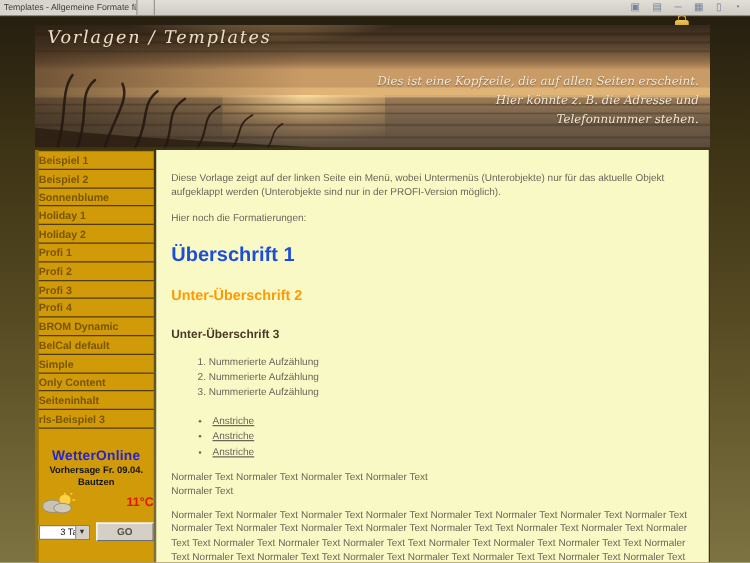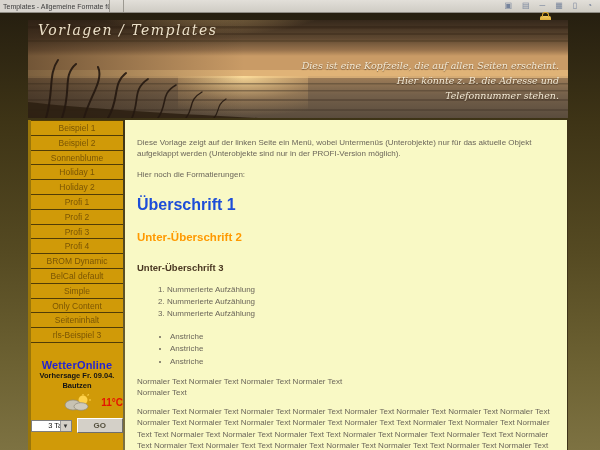--- a/index.html
+++ b/index.html
@@ -57,31 +57,31 @@
     white-space:pre-line; text-shadow:0 1px 1px rgba(50,28,8,.55);
   }
 
   
   .sidebar {
     position:absolute; top:107px; left:28px; width:95px; bottom:0;
     background:#d09a08; border-left:3px solid #9a760a; box-sizing:border-box;
   }
   .menu { border-top:1px solid #513c06; }
   .mi {
-    height:13.8px; line-height:14px; text-align:center;
-    font-size:8.5px; font-weight:normal; color:#7a5504;
+    height:13.8px; line-height:14px; 
+    font-size:8.5px; font-weight:bold; color:#7a5504;
     border-bottom:1px solid #513c06; cursor:pointer;
   }
   .mi.active { color:#f2e5a7; }
 
   
   .weather { margin-top:16px; text-align:center; }
   .wbrand { font-size:11px; font-weight:bold; color:#2424cf; letter-spacing:.2px; }
   .wline  { font-size:7.5px; font-weight:bold; color:#141414; line-height:1.3; }
-  .wrow   { display:flex; align-items:center; justify-content:flex-end; gap:9px; margin-top:4px; }
+  .wrow   { display:flex; align-items:center; justify-content:space-between; gap:9px; margin-top:4px; }
   .wtemp  { color:#e51500; font-size:10px; font-weight:bold; }
   .wcontrols { display:flex; justify-content:center; align-items:center; gap:5px; margin-top:7px; }
   .wselect {
     width:47px; height:12px; background:#fff; border:1px solid #7f7f7f;
     display:flex; align-items:center; font-size:7.5px; padding-left:2px;
     color:#111; position:relative; box-sizing:border-box;justify-content:flex-end;
   }
   .wselect .arrowbtn {
     position:absolute; right:0; top:0; bottom:0; width:10px;
     background:#d4d0c8; border-left:1px solid #9a9a9a;
@@ -100,21 +100,21 @@
     background:#f9f9c5; padding:17px 12px; box-sizing:border-box;
     font-size:8px; color:#6b665a; overflow:hidden;
     border-right:1px solid #3f3318;
   }
   .c-p   { margin:0; line-height:1.4; }
   .mt10  { margin-top:10px; }
   .c-h1  { font-size:16px;   font-weight:bold; color:#1d4ed8; margin:15px 0 0; }
   .c-h2  { font-size:11.5px; font-weight:bold; color:#ff9900; margin:17px 0 0; }
   .c-h3  { font-size:9.5px;  font-weight:bold; color:#4a3823; margin:19px 0 0; }
   .content ol { margin:11px 0 0 0; padding-left:30px; line-height:1.55; }
-  .content ul { margin:10px 0 0 0; padding-left:33px; line-height:1.55; }
+  .content ul { margin:10px 0 0 0; padding-left:33px; line-height:1.55;text-decoration:underline; }
   .preline { white-space:pre-line; }
   .mt12 { margin-top:8px; }
 </style>
 </head>
 <body>
 
 <div class="browserbar">
   <div class="tab">
     <span>Templates - Allgemeine Formate für Texte - ...</span>
   </div>

